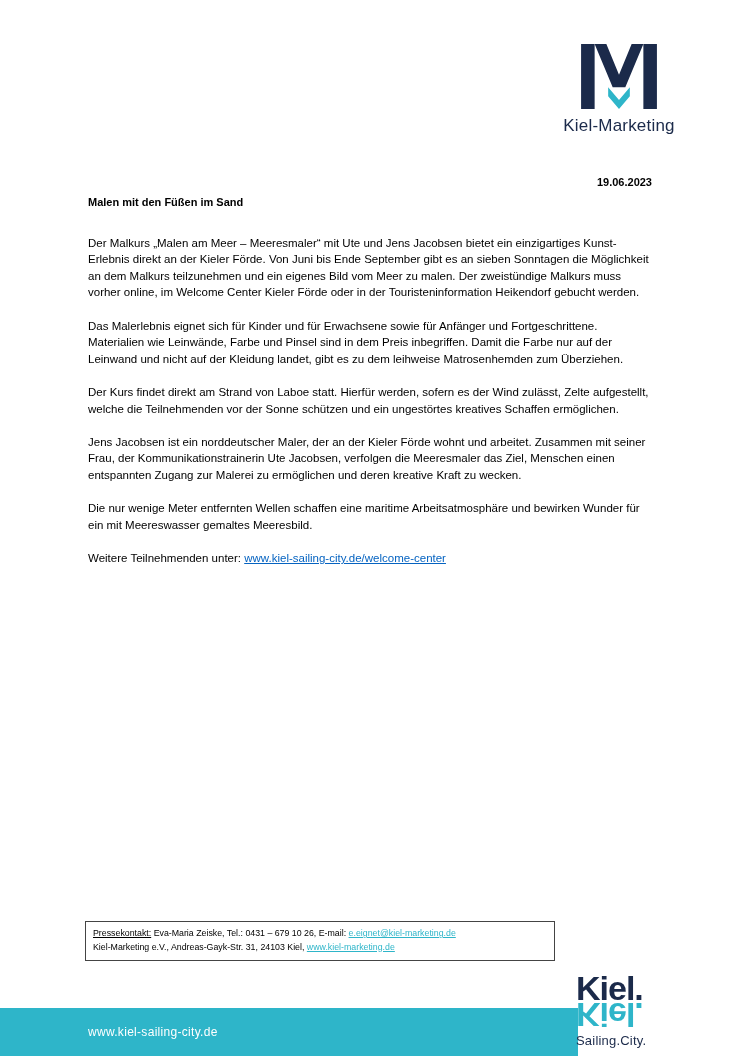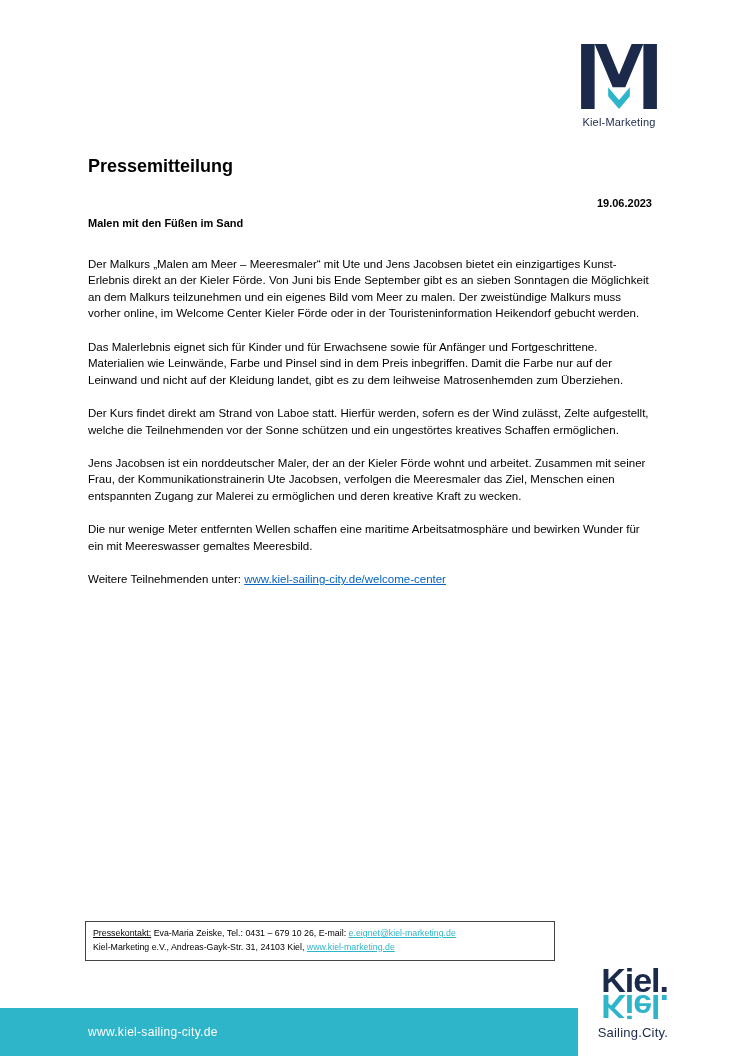--- a/index.html
+++ b/index.html
@@ -20,21 +20,21 @@
   }
 
   
   .header-logo{
     position:absolute; top:44px; right:70px; width:114px;
     text-align:center;
   }
   .header-logo svg{ display:block; margin:0 auto; }
   .brand-text{
     margin-top:7px;
-    font-size:11px;
+    font-size:17px;
     color:var(--navy);
     letter-spacing:.2px;
     white-space:nowrap;
   }
 
   
   .content{
     position:absolute; left:88px; top:156px; width:564px;
   }
   .doc-title{
@@ -99,22 +99,22 @@
     position:absolute; right:0; bottom:0; width:168px; height:48px;
     background:#ffffff;
   }
   .footer-url{
     position:absolute; left:88px; bottom:17px;
     color:#ffffff;
     font-size:12px;
     letter-spacing:.3px;
   }
   .sailing-logo{
-    position:absolute; right:78px; bottom:16px;
-    text-align:right; width:92px;
+    position:absolute; right:78px; bottom:8px;
+    text-align:left; width:92px;
   }
   .kiel-primary{
     font-size:34px; font-weight:800; color:var(--navy);
     letter-spacing:-1px; line-height:26px;
   }
   .kiel-reflection{
     font-size:34px; font-weight:800; color:var(--teal);
     letter-spacing:-1px; line-height:26px;
     transform:scaleY(-1);
     margin-top:1px;
@@ -135,21 +135,20 @@
         <rect x="0" y="0" width="15" height="72" fill="#1b2a4a"></rect>
         <rect x="69" y="0" width="15" height="72" fill="#1b2a4a"></rect>
         <polygon points="15,0 28,0 42,34 56,0 69,0 49,48 35,48" fill="#1b2a4a"></polygon>
         <polygon points="30,48 42,62 54,48 54,58 42,72 30,58" fill="#2eb5c9"></polygon>
       </svg>
     </span>
     <div class="brand-text">Kiel-Marketing</div>
   </div>
 
   <div class="content">
-    <h1 class="doc-title">Pressemitteilung</h1>
     <div class="doc-date">19.06.2023</div>
     <div class="subheadline">Malen mit den Füßen im Sand</div>
 
     <p class="body-paragraph">Der Malkurs „Malen am Meer – Meeresmaler“ mit Ute und Jens Jacobsen bietet ein einzigartiges Kunst-Erlebnis direkt an der Kieler Förde. Von Juni bis Ende September gibt es an sieben Sonntagen die Möglichkeit an dem Malkurs teilzunehmen und ein eigenes Bild vom Meer zu malen. Der zweistündige Malkurs muss vorher online, im Welcome Center Kieler Förde oder in der Touristeninformation Heikendorf gebucht werden.</p>
     <p class="body-paragraph">Das Malerlebnis eignet sich für Kinder und für Erwachsene sowie für Anfänger und Fortgeschrittene. Materialien wie Leinwände, Farbe und Pinsel sind in dem Preis inbegriffen. Damit die Farbe nur auf der Leinwand und nicht auf der Kleidung landet, gibt es zu dem leihweise Matrosenhemden zum Überziehen.</p>
     <p class="body-paragraph">Der Kurs findet direkt am Strand von Laboe statt. Hierfür werden, sofern es der Wind zulässt, Zelte aufgestellt, welche die Teilnehmenden vor der Sonne schützen und ein ungestörtes kreatives Schaffen ermöglichen.</p>
     <p class="body-paragraph">Jens Jacobsen ist ein norddeutscher Maler, der an der Kieler Förde wohnt und arbeitet. Zusammen mit seiner Frau, der Kommunikationstrainerin Ute Jacobsen, verfolgen die Meeresmaler das Ziel, Menschen einen entspannten Zugang zur Malerei zu ermöglichen und deren kreative Kraft zu wecken.</p>
     <p class="body-paragraph">Die nur wenige Meter entfernten Wellen schaffen eine maritime Arbeitsatmosphäre und bewirken Wunder für ein mit Meereswasser gemaltes Meeresbild.</p>
 
     <p class="more-info">

